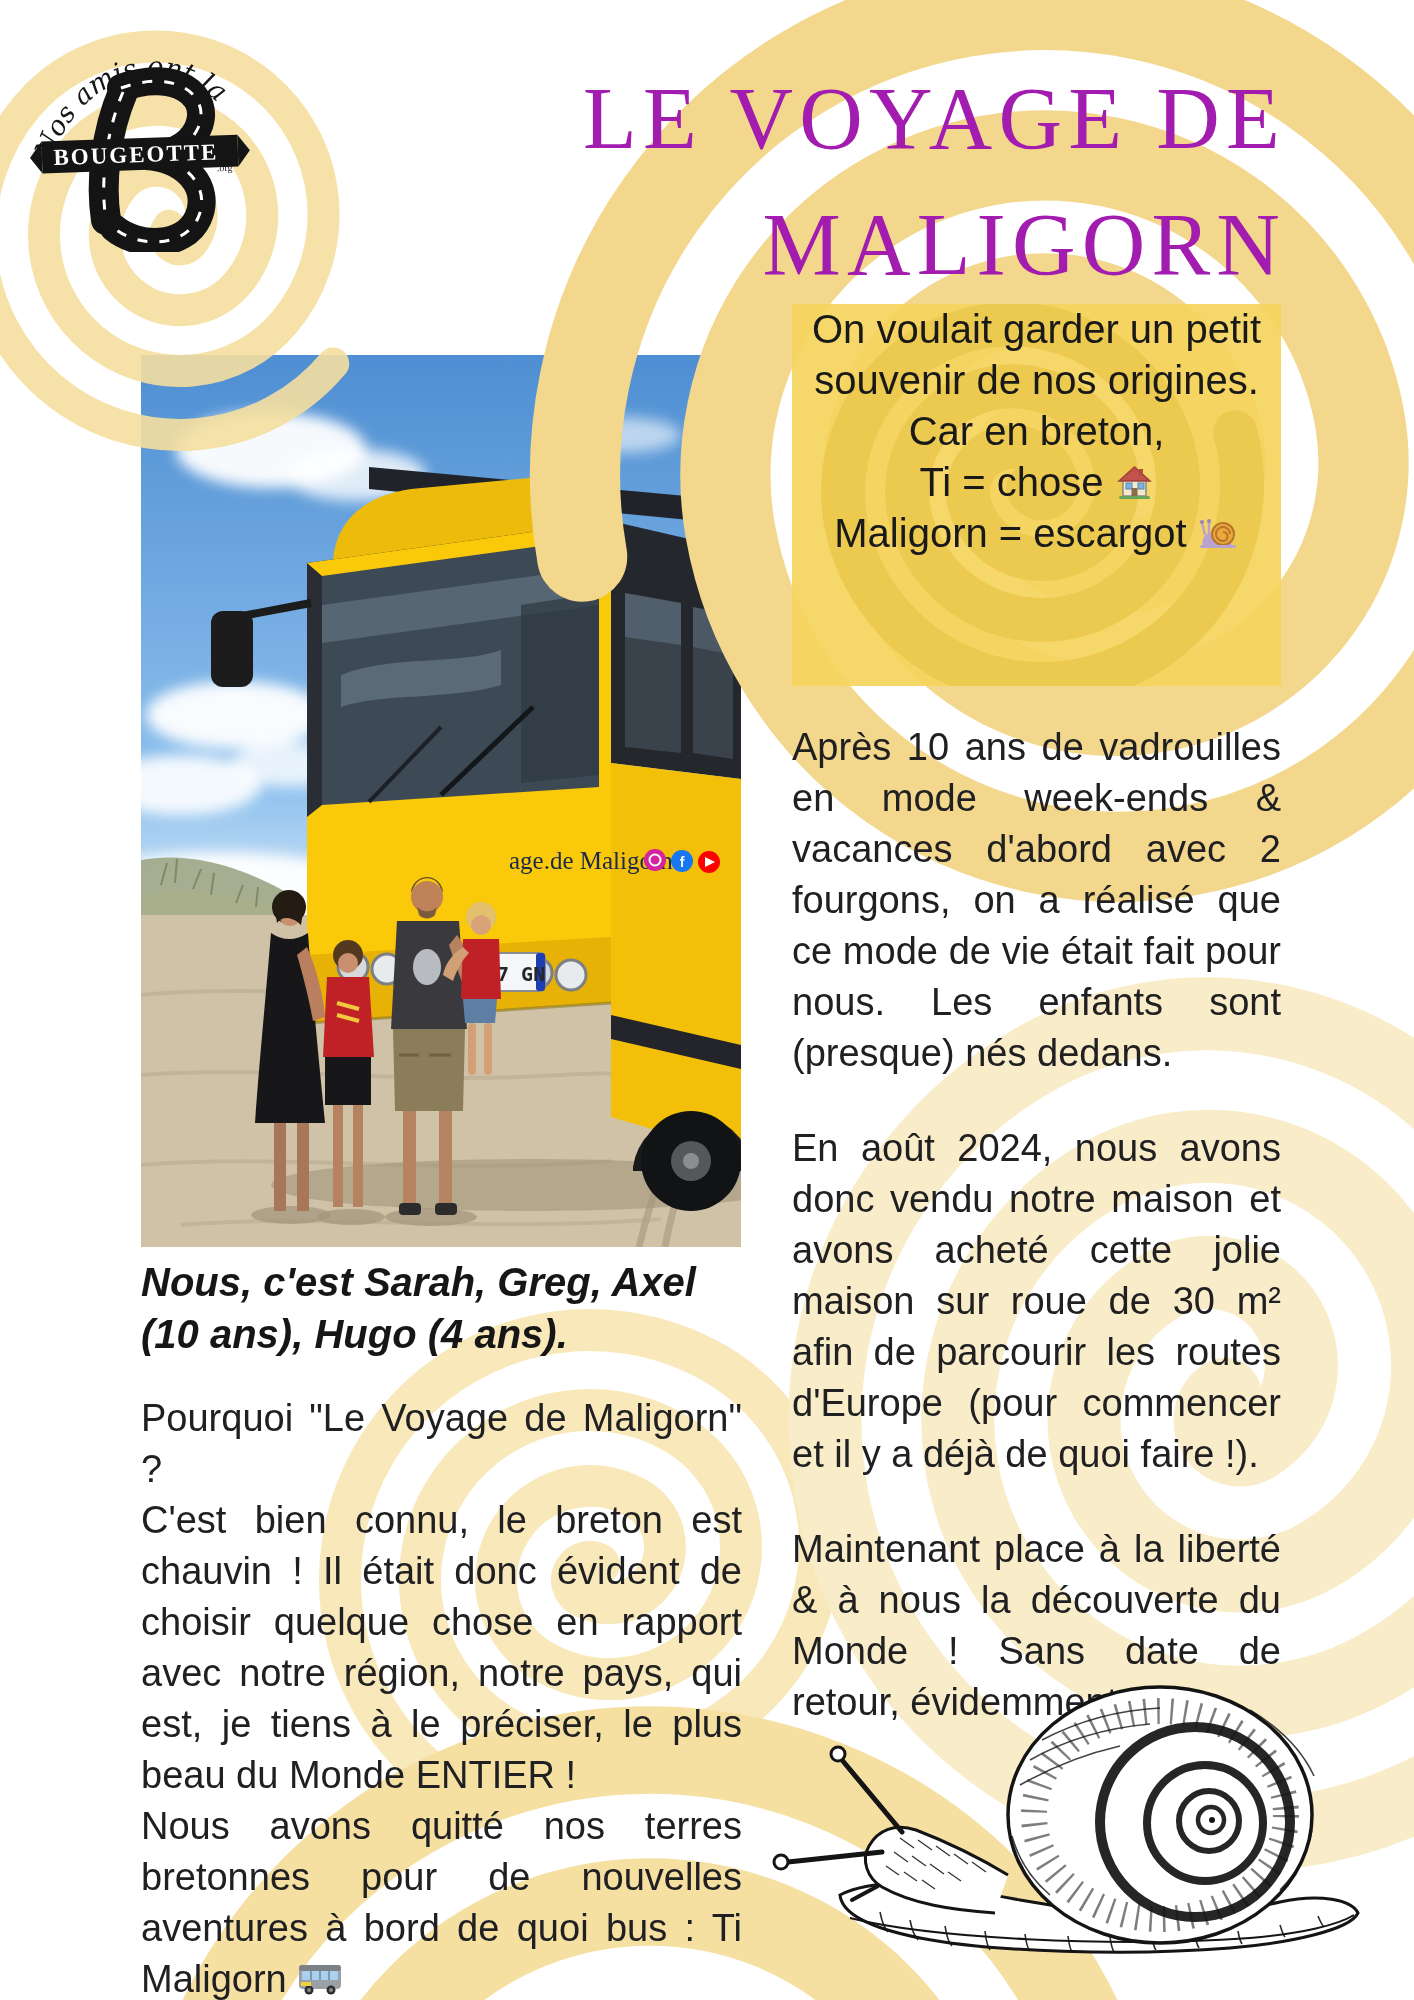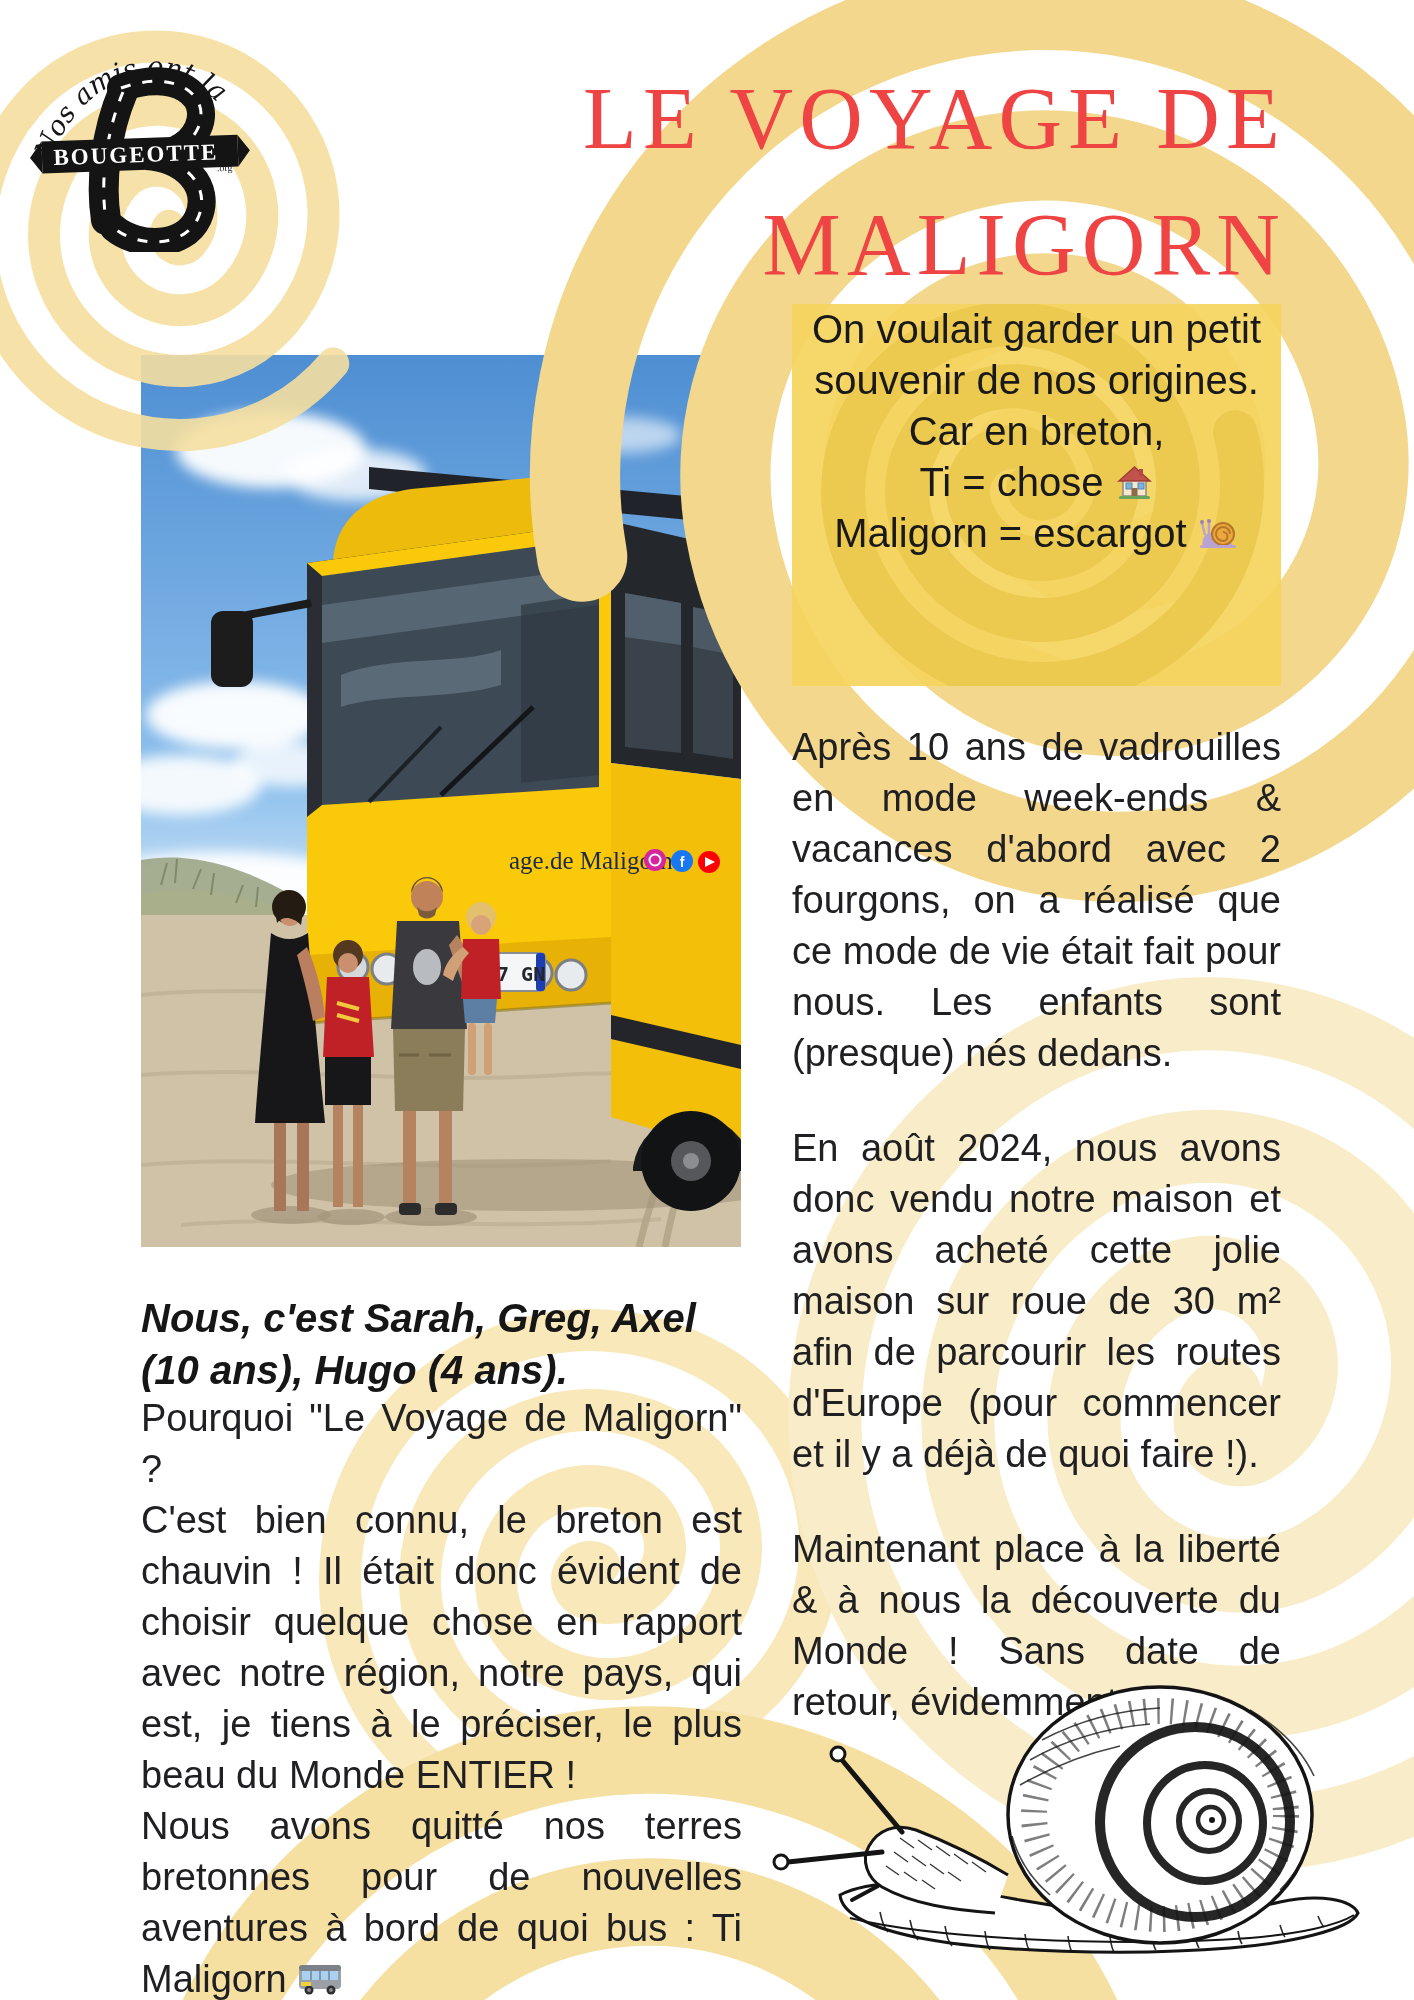--- a/index.html
+++ b/index.html
@@ -7,34 +7,34 @@
         font-family:"Liberation Sans",sans-serif;color:#1d1d1f;}
   svg{display:block;}
   .abs{position:absolute;}
 
   
   .spirals{left:0;top:0;pointer-events:none;}
 
   
   .logo{left:26px;top:22px;}
   .title{right:128px;top:56px;text-align:right;font-family:"Liberation Serif",serif;
-         font-weight:400;color:#ef4444;font-size:88px;line-height:126px;letter-spacing:.07em;white-space:nowrap;}
+         font-weight:400;color:#a21caf;font-size:88px;line-height:126px;letter-spacing:.07em;white-space:nowrap;}
 
   
   .info-box{left:792px;top:304px;width:489px;height:382px;background:rgba(245,212,95,.93);
             overflow:hidden;text-align:center;box-sizing:border-box;
             font-size:40px;line-height:51px;color:#191919;}
   .info-box .bl{position:relative;z-index:2;}
   .inbox-spiral{position:absolute;left:0;top:0;z-index:1;}
 
   
   .photo{left:141px;top:355px;width:600px;height:892px;}
 
   
-  .caption{left:141px;top:1256px;width:601px;font-size:40px;line-height:52px;font-weight:bold;font-style:italic;color:#161616;margin-top:36px;}
+  .caption{left:141px;top:1256px;width:601px;font-size:40px;line-height:52px;font-weight:bold;font-style:italic;color:#161616;}
   .body-text{font-size:38px;line-height:51px;text-align:justify;color:#202023;}
   .body-text p{margin:0;}
   .left-par{left:141px;top:1393px;width:601px;}
   .right-par{left:792px;top:722px;width:489px;}
   .right-par p{margin:0 0 44px 0;}
 
   .emoji{display:inline-block;vertical-align:-6px;margin-left:10px;}
 
   .snail{left:690px;top:1680px;}
 </style>

